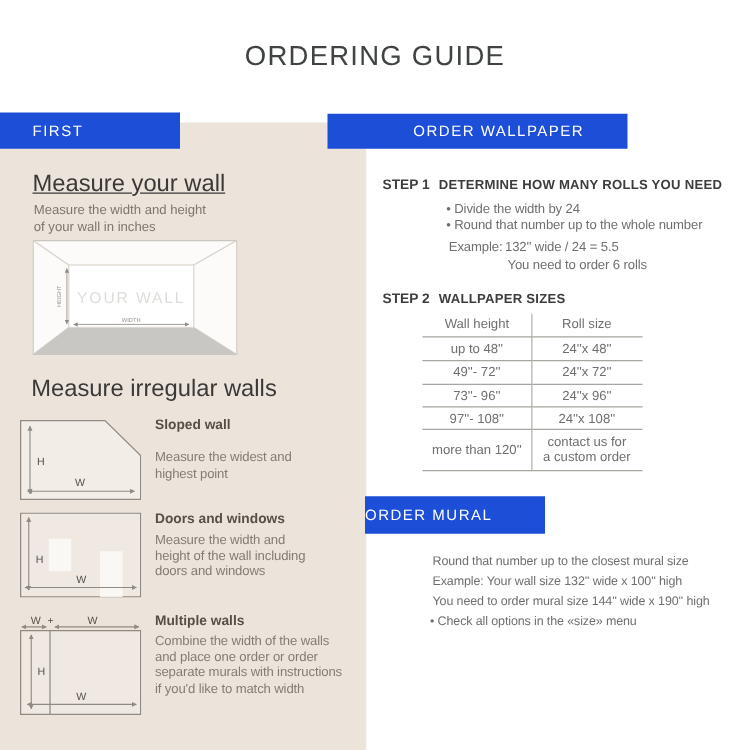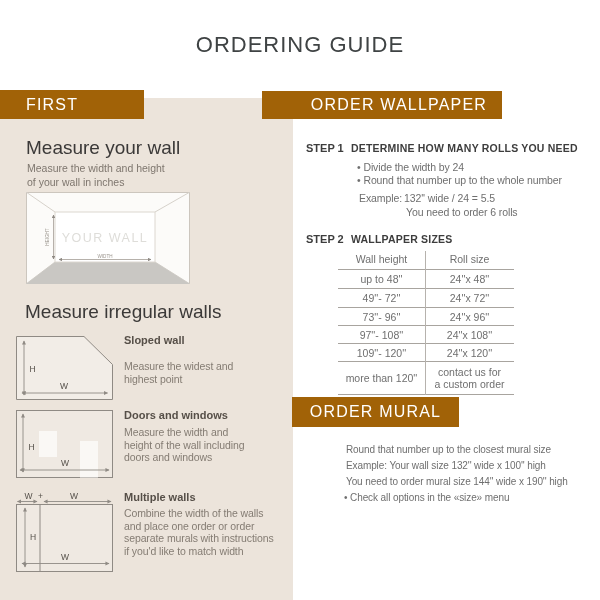--- a/index.html
+++ b/index.html
@@ -2,22 +2,22 @@
 <html><head>
 <meta charset="utf-8">
 <style>
   html,body{margin:0;padding:0;background:#ffffff;}
   .page{position:relative;width:600px;height:600px;background:#ffffff;overflow:hidden;
         font-family:"Liberation Sans",sans-serif;color:#3d3d3d;}
   .abs{position:absolute;}
   .page-title{left:0;top:32px;width:600px;text-align:center;font-size:22px;
               letter-spacing:1px;color:#3f4344;font-weight:400;}
   .beige{left:0;top:98px;width:293px;height:502px;background:#ECE4DB;}
-  .darkbox{background:#a16207;color:#ffffff;display:flex;align-items:center;
-           font-size:16px;letter-spacing:1.2px;box-sizing:border-box;}
+  .darkbox{background:#1d4ed8;color:#ffffff;display:flex;align-items:center;
+           font-size:12px;letter-spacing:1.2px;box-sizing:border-box;}
   .h1{font-size:19px;color:#3b3938;font-weight:400;}
   .sub{font-size:10.5px;line-height:14px;color:#7e766e;}
   .itm-t{font-size:11px;font-weight:700;color:#564f48;}
   .itm-b{font-size:10.5px;line-height:12.5px;color:#847c73;letter-spacing:-0.1px;}
   .stp{font-size:11px;font-weight:700;color:#3d3d3d;}
   .stp-title{font-size:10.5px;font-weight:700;color:#3d3d3d;letter-spacing:0.2px;}
   .rb{font-size:10.5px;color:#6f6f6f;letter-spacing:-0.1px;}
   .mural-txt{font-size:10px;line-height:16px;color:#6f6f6f;letter-spacing:-0.1px;}
   .tbl{left:338px;top:248px;width:176px;font-size:10.5px;color:#6f6f6f;}
   .trow{display:flex;align-items:center;text-align:center;border-bottom:1px solid #a8a49f;}
@@ -46,21 +46,21 @@
   </svg>
 
   <div class="abs page-title">ORDERING GUIDE</div>
 
   <div class="abs beige"></div>
 
   <div class="abs darkbox" style="left:0;top:90px;width:144px;height:29px;padding-left:26px;">
     <span>FIRST</span>
   </div>
 
-  <div class="abs h1" style="left:26px;top:137px;">Measure your wall</div>
+  <div class="abs h1" style="left:26px;top:137px;text-decoration:underline;">Measure your wall</div>
   <div class="abs sub" style="left:27px;top:161px;">
     <div>Measure the width and height</div>
     <div>of your wall in inches</div>
   </div>
 
   <svg class="abs" style="left:26px;top:192px;" width="164" height="92">
     <rect x="0.5" y="0.5" width="163" height="91" fill="#FCFBF9" stroke="#CCC6BE"></rect>
     <line class="rline" x1="0" y1="0" x2="29" y2="20"></line>
     <line class="rline" x1="164" y1="0" x2="129" y2="20"></line>
     <line class="rline" x1="0" y1="92" x2="29" y2="70"></line>
@@ -156,32 +156,28 @@
       <div class="tc2">24''x 72''</div>
     </div>
     <div class="trow" style="height:17px;">
       <div class="tc1">73''- 96''</div>
       <div class="tc2">24''x 96''</div>
     </div>
     <div class="trow" style="height:17px;">
       <div class="tc1">97''- 108''</div>
       <div class="tc2">24''x 108''</div>
     </div>
-    <div class="trow" style="height:17px;">
-      <div class="tc1">109''- 120''</div>
-      <div class="tc2">24''x 120''</div>
-    </div>
     <div class="trow" style="height:32px;">
       <div class="tc1">more than 120''</div>
       <div class="tc2 pre">contact us for
 a custom order</div>
     </div>
   </div>
 
-  <div class="abs darkbox" style="left:292px;top:397px;width:167px;height:30px;justify-content:center;">
+  <div class="abs darkbox" style="left:292px;top:397px;width:144px;height:30px;justify-content:flex-start;">
     <span>ORDER MURAL</span>
   </div>
 
   <div class="abs mural-txt" style="left:346px;top:442px;">
     <div>Round that number up to the closest mural size</div>
     <div>Example: Your wall size 132'' wide x 100'' high</div>
     <div>You need to order mural size 144'' wide x 190'' high</div>
     <div style="margin-left:-2px;">• Check all options in the «size» menu</div>
   </div>
 

